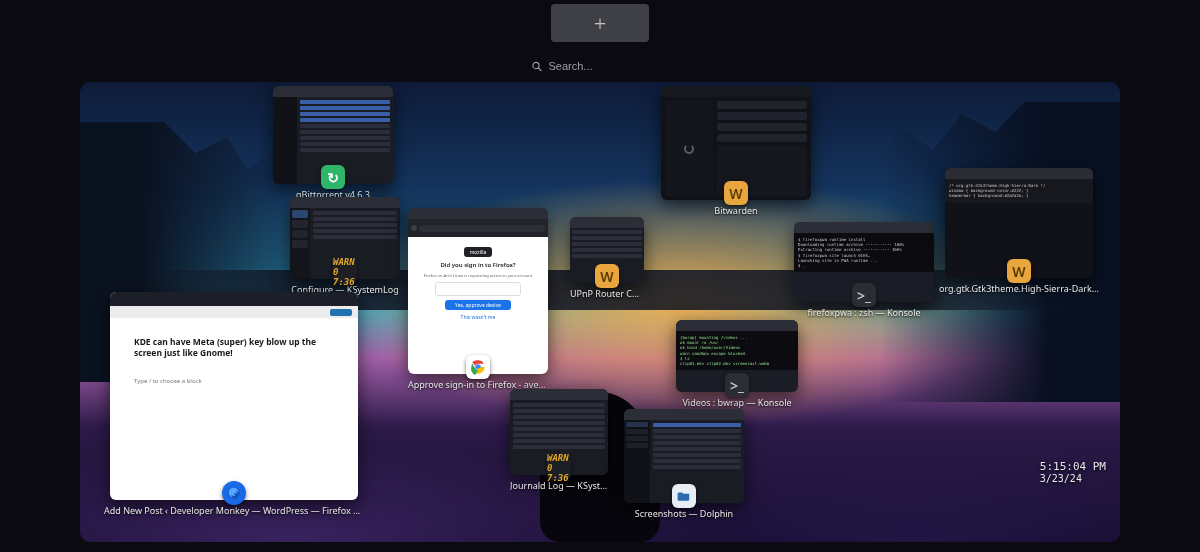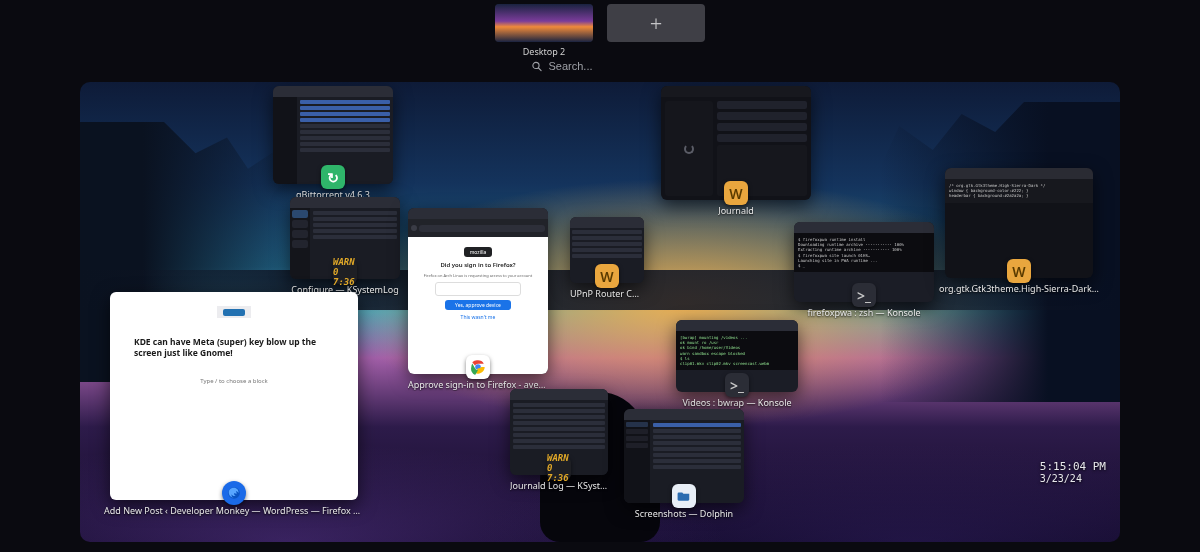--- a/index.html
+++ b/index.html
@@ -106,21 +106,21 @@
     z-index:3;
   }
 
   
   .chrome-dark  { background:#1c1e26; }
   .chrome-darker{ background:#111218; }
   .titlebar { height:11px; background:#2b2d37; width:100%; }
   .content-fill { flex:1; }
 
   
-  .wp-body { background:#fff; color:#222;align-items:center; }
+  .wp-body { background:#fff; color:#222; }
   .wp-top  { height:14px; background:#1c1e28; }
   .wp-bar  { height:12px; background:#ececef; display:flex; justify-content:flex-end; align-items:center; padding:0 6px; gap:4px;}
   .wp-bar .btn { width:22px; height:7px; background:#2271b1; border-radius:2px; }
   .wp-text { padding:18px 24px; font-size:8.5px; font-weight:700; line-height:1.35; color:#1a1a1a; }
   .wp-sub  { padding:0 24px; font-size:6px; color:#777; }
 
   
   .term { background:#0c0c10; font-family: monospace; font-size:4px; color:#8fe08f; padding:4px; line-height:1.3; overflow:hidden;}
   .term.white { color:#c8c8c8; }
   .term-line { white-space:nowrap; }
@@ -154,26 +154,20 @@
   .ico-chrome { background:#fff; }
   .ico-term { background:#2b2d36; color:#c8c8c8; }
   .ico-dolphin { background:#e8eef6; }
   .ico-qb { background:#2fb56a; color:#fff; }
 </style>
 </head>
 <body>
 
 <div class="desktop-switcher">
   <div class="desktop-thumb-wrap">
-    <div class="desktop-thumb">
-      <div class="thumb2-bg"></div>
-    </div>
-    <div class="desktop-thumb-label">Desktop 2</div>
-  </div>
-  <div class="desktop-thumb-wrap">
     <div class="desktop-thumb add">
       <span>+</span>
     </div>
     <div class="desktop-thumb-label">&nbsp;</div>
   </div>
 </div>
 
 <div class="search-bar">
   <svg viewBox="0 0 16 16">
       <circle cx="6.5" cy="6.5" r="4.5" fill="none" stroke="#9ea0a6" stroke-width="1.6"></circle>
@@ -292,21 +286,21 @@
         <div style="flex:1;display:flex;flex-direction:column;gap:3px;">
           <div style="height:8px;background:#20222c;border-radius:2px;"></div>
           <div style="height:8px;background:#20222c;border-radius:2px;"></div>
           <div style="height:8px;background:#20222c;border-radius:2px;"></div>
           <div style="height:8px;background:#20222c;border-radius:2px;"></div>
           <div style="flex:1;background:#16171d;border-radius:2px;"></div>
         </div>
       </div>
     </div>
     <div class="win-icon ico-w">W</div>
-    <div class="win-label">Journald</div>
+    <div class="win-label">Bitwarden</div>
   </div>
 
   <div class="win" style="left:714px; top:140px; width:140px;">
     <div class="win-body" style="height:80px;">
       <div class="titlebar"></div>
       <div class="term white">
         <div class="term-line">$ firefoxpwa runtime install</div>
         <div class="term-line">Downloading runtime archive  ··········· 100%</div>
         <div class="term-line">Extracting runtime archive   ··········· 100%</div>
         <div class="term-line">$ firefoxpwa site launch 01HS…</div>

